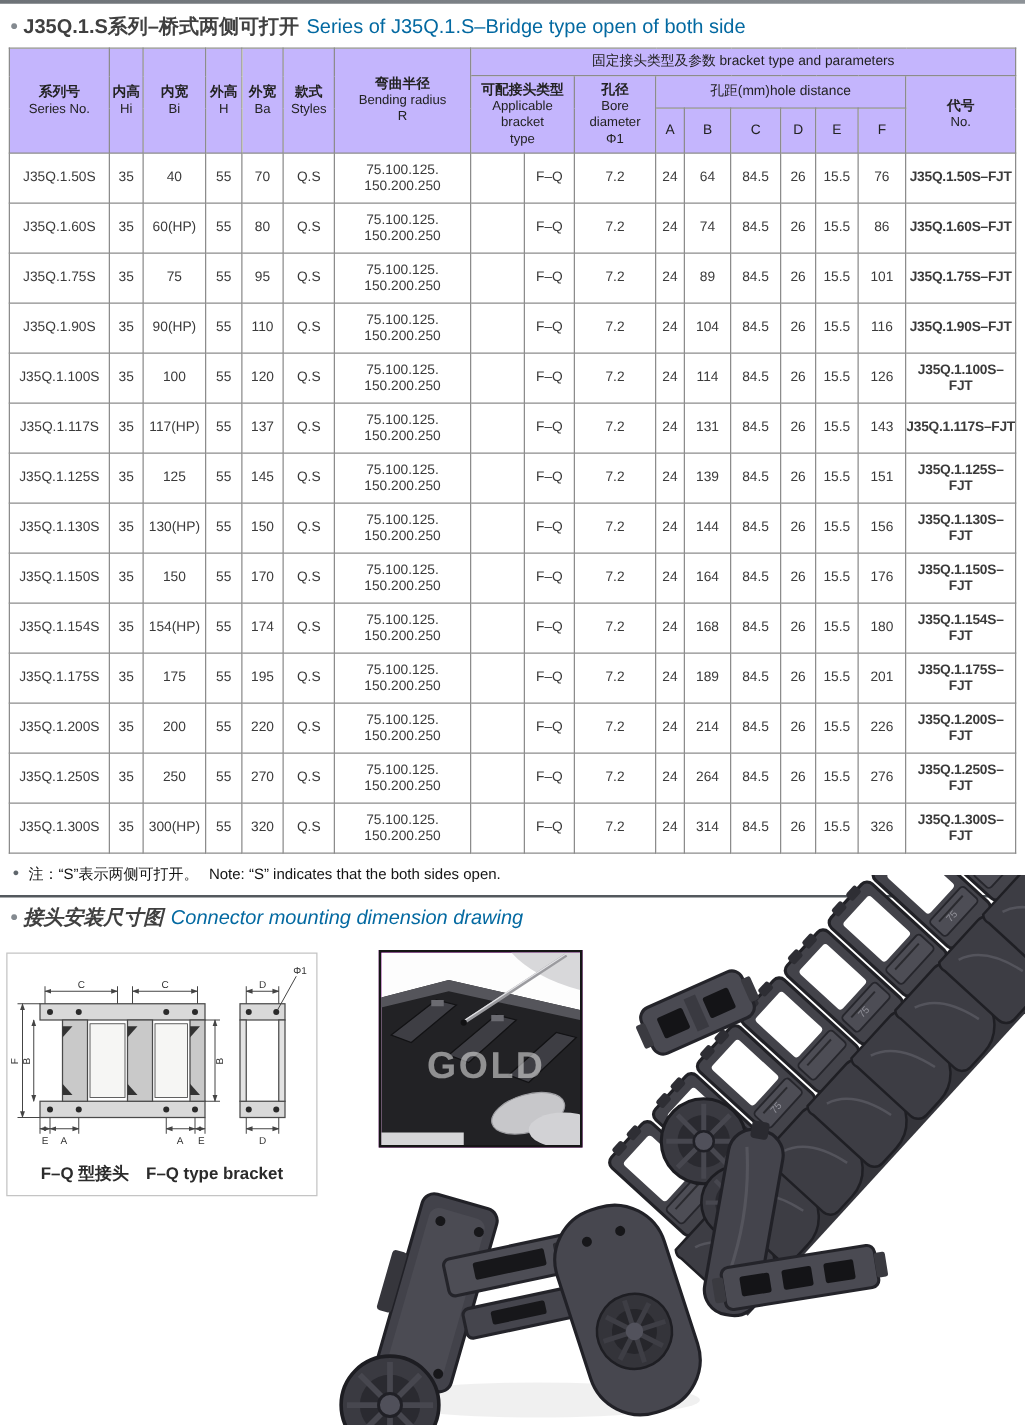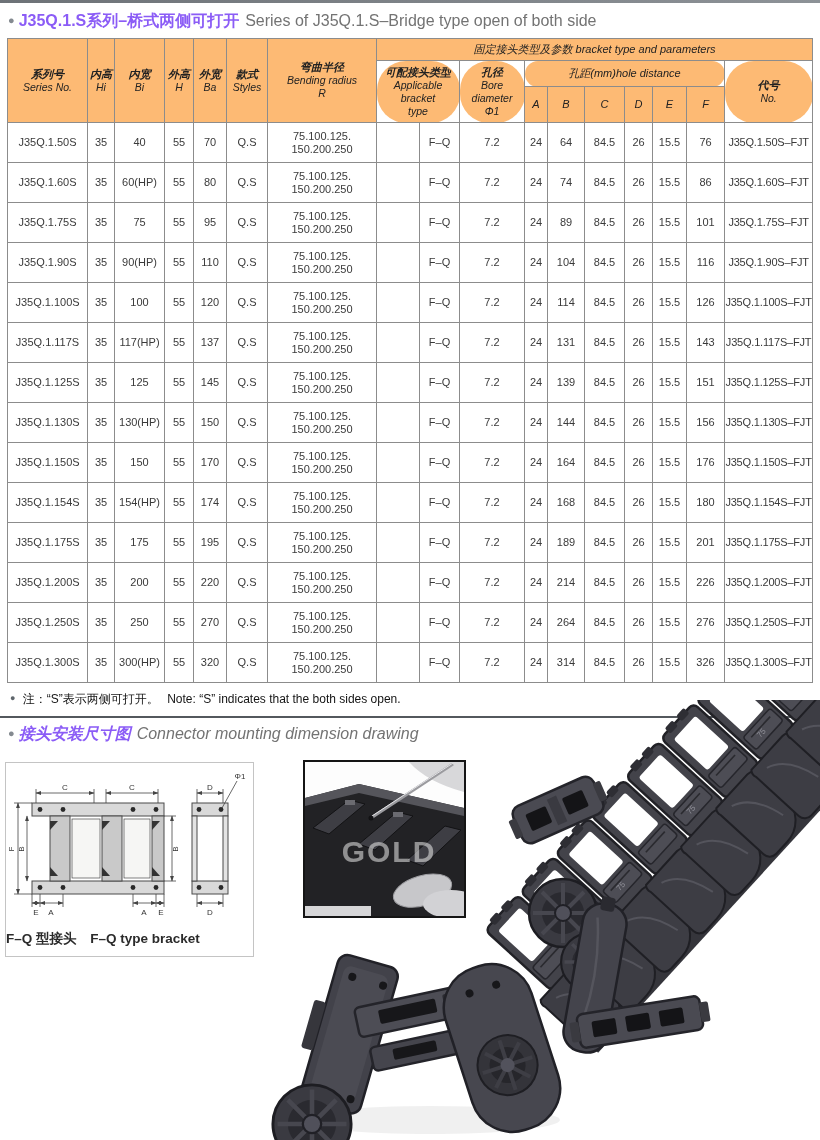--- a/index.html
+++ b/index.html
@@ -6,45 +6,45 @@
   body{
     width:820px;height:1140px;position:relative;background:#ffffff;
     font-family:"Liberation Sans","DejaVu Sans",sans-serif;
     -webkit-font-smoothing:antialiased;overflow:hidden;
   }
   .abs{position:absolute;}
   #top-bar{left:0;top:0;width:820px;height:3px;background:linear-gradient(90deg,#6d7277,#8d9297);}
   
   .sec-title{left:8px;top:11px;font-size:16px;white-space:nowrap;}
   .sec-title .bullet{color:#848a90;font-size:11px;vertical-align:2px;margin-right:4px;}
-  .sec-title .zh{color:#8b5cf6;font-weight:bold;}
-  .sec-title .en{color:#737373;margin-left:6px;}
+  .sec-title .zh{color:#404040;font-weight:bold;}
+  .sec-title .en{color:#0369a1;margin-left:6px;}
   
   #spec-table{left:7px;top:38px;width:806px;border-collapse:collapse;table-layout:fixed;}
   #spec-table th,#spec-table td{
     border:1px solid #8c8c8c;text-align:center;vertical-align:middle;padding:0;overflow:hidden;
   }
-  #spec-table thead th{background:#fdba74;font-weight:normal;font-size:11px;color:#222;line-height:13px;font-style:italic;}
+  #spec-table thead th{background:#c4b5fd;font-weight:normal;font-size:11px;color:#222;line-height:13px;}
   #spec-table thead .zh{font-weight:bold;font-size:11px;}
   #spec-table thead .en{font-size:10.5px;}
   #spec-table thead .pre{white-space:pre-line;}
   #spec-table tbody td{font-size:11px;color:#3a3a3a;height:39px;line-height:13px;}
   .radius-cell{white-space:pre-line;}
-  .code-cell{font-size:10.5px;letter-spacing:-0.2px;}
+  .code-cell{font-size:10.5px;letter-spacing:-0.2px;font-weight:bold;}
   tr.hdr1 th{height:21px;}
-  tr.hdr2 th{height:25px;border-radius:29px;}
+  tr.hdr2 th{height:25px;}
   tr.hdr3 th{height:35px;}
   
   #note-line{left:10px;top:691px;font-size:12px;color:#141414;white-space:nowrap;}
   #note-line .bullet{color:#5f666c;font-size:9px;vertical-align:2px;margin-right:4px;}
   #divider{left:0;top:716px;width:820px;height:2px;background:#53585d;}
   #section2{top:724px;font-style:italic;}
   
   #drawing-box{left:5px;top:762px;width:247px;height:193px;border:1px solid #c4c4c4;background:#fff;}
-  #drawing-caption{position:absolute;left:0;right:0;bottom:8px;text-align:left;font-size:13.5px;color:#2b2b2b;font-weight:bold;}
+  #drawing-caption{position:absolute;left:0;right:0;bottom:8px;text-align:center;font-size:13.5px;color:#2b2b2b;font-weight:bold;}
   #drawing-caption .en{margin-left:10px;}
   .dim{font-size:8px;fill:#333;}
   
   #mount-photo{left:303px;top:760px;width:159px;height:154px;border:2px solid #151515;background:#a21caf;}
   
   #product-photo{left:260px;top:700px;width:560px;height:440px;}
 </style>
 </head>
 <body>
 

